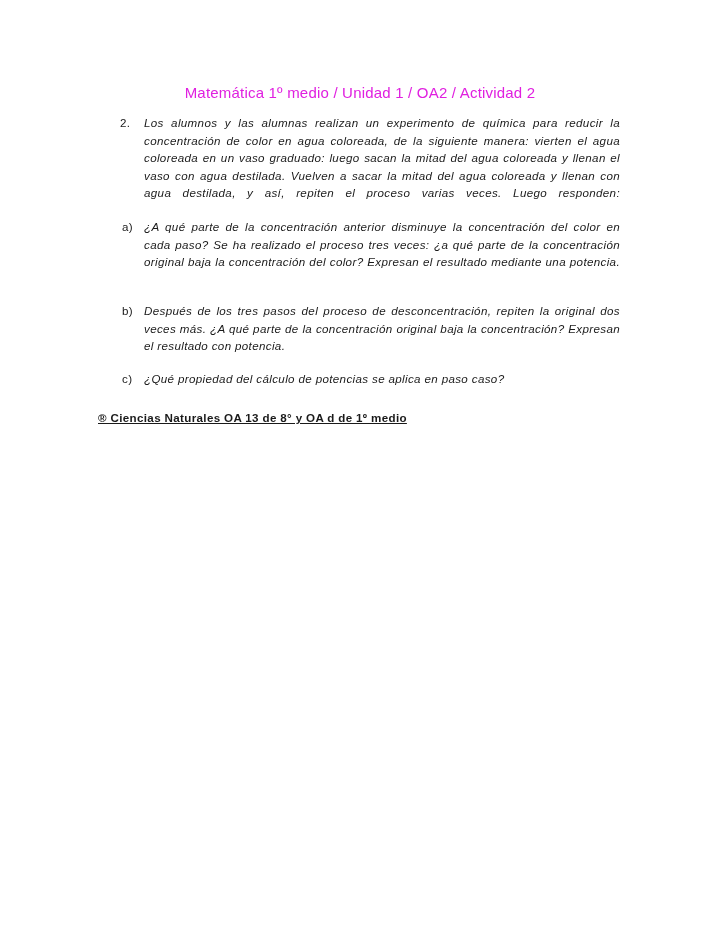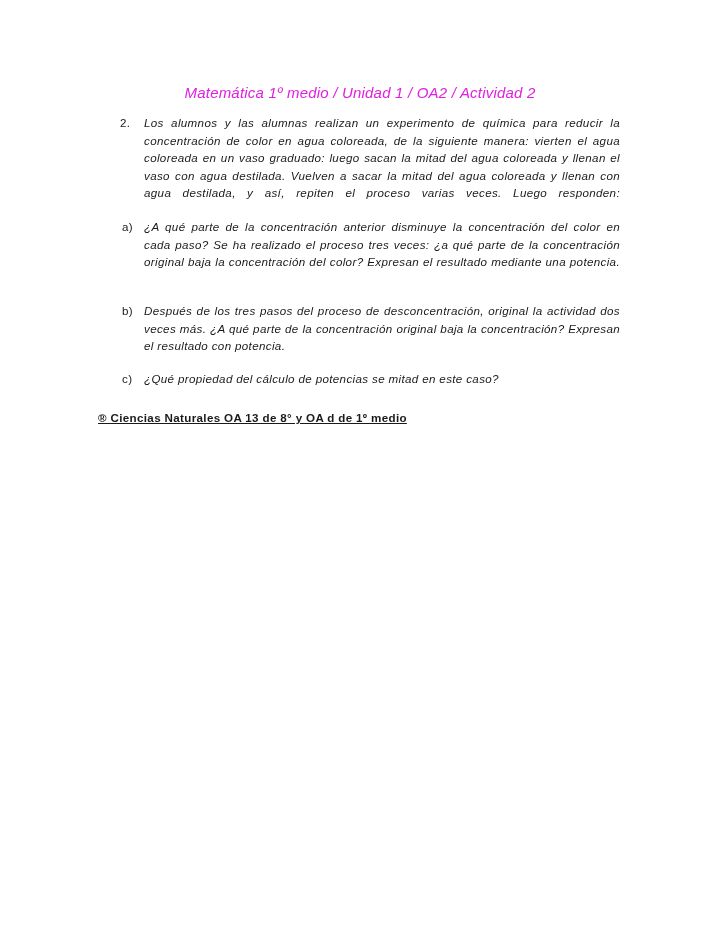--- a/index.html
+++ b/index.html
@@ -17,21 +17,20 @@
     }
     .page-title {
       position: absolute;
       top: 84px;
       left: 0;
       width: 720px;
       text-align: center;
       font-size: 15px;
       color: #e020e0;
       letter-spacing: 0.2px;
-      font-style: italic;
     }
     .question {
       position: absolute;
       left: 118px;
       width: 502px;
       font-size: 11.6px;
       line-height: 17.6px;
       letter-spacing: 0.35px;
     }
     .q-main { top: 114px; }
@@ -85,24 +84,24 @@
 <div class="question q-a">
   <div class="item">
     <span class="marker sub">a)</span>
     <span class="text justify-last">¿A qué parte de la concentración anterior disminuye la concentración del color en cada paso? Se ha realizado el proceso tres veces: ¿a qué parte de la concentración original baja la concentración del color? Expresan el resultado mediante una potencia.</span>
   </div>
 </div>
 
 <div class="question q-b">
   <div class="item">
     <span class="marker sub">b)</span>
-    <span class="text">Después de los tres pasos del proceso de desconcentración, original la actividad dos veces más. ¿A qué parte de la concentración original baja la concentración? Expresan el resultado con potencia.</span>
+    <span class="text">Después de los tres pasos del proceso de desconcentración, repiten la original dos veces más. ¿A qué parte de la concentración original baja la concentración? Expresan el resultado con potencia.</span>
   </div>
 </div>
 
 <div class="question q-c">
   <div class="item">
     <span class="marker sub">c)</span>
-    <span class="text nojustify">¿Qué propiedad del cálculo de potencias se mitad en este caso?</span>
+    <span class="text nojustify">¿Qué propiedad del cálculo de potencias se aplica en paso caso?</span>
   </div>
 </div>
 
 <div class="footnote">® Ciencias Naturales OA 13 de 8° y OA d de 1º medio</div>
 
 </body></html>

